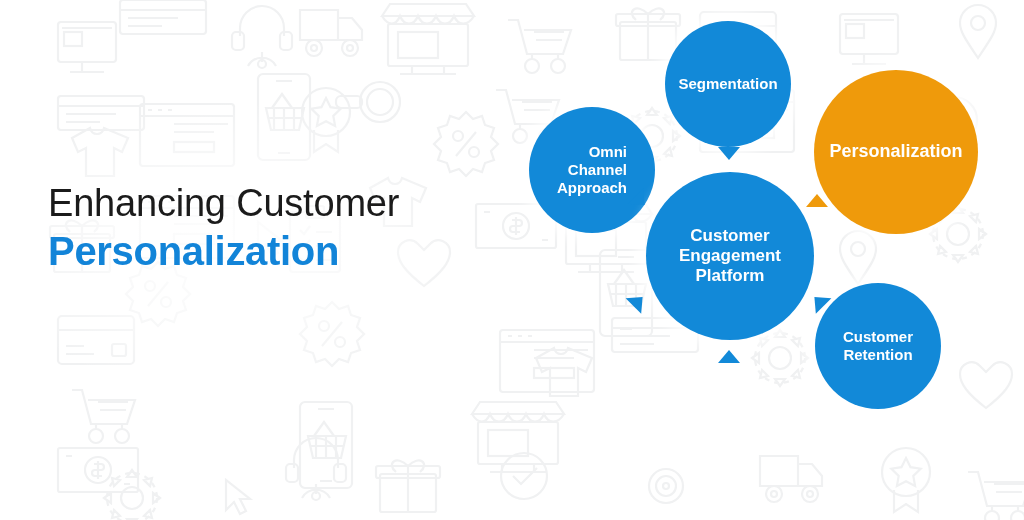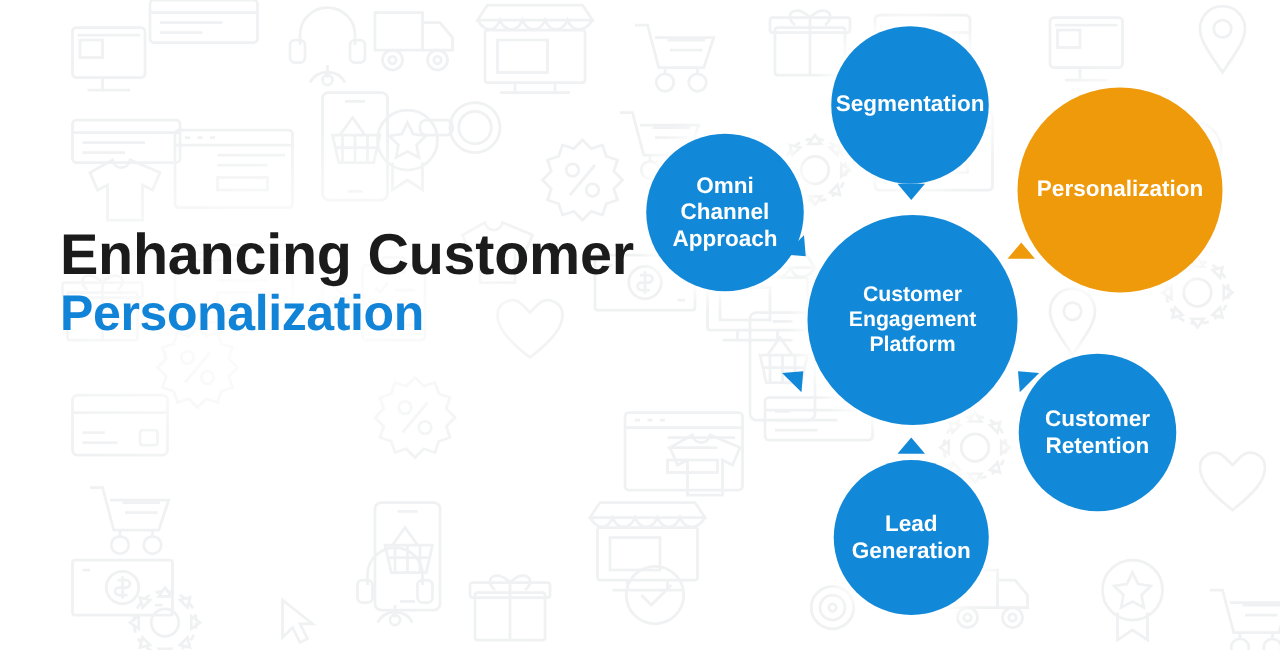--- a/index.html
+++ b/index.html
@@ -36,24 +36,24 @@
 
   
   #headline {
     position: absolute;
     left: 48px;
     top: 182px;
     width: 440px;
     z-index: 5;
   }
   .head-line {
-    font-size: 46px;
+    font-size: 38px;
     line-height: 43px;
     color: #1b1b1b;
-    font-weight: 700;
+    font-weight: 400;
     letter-spacing: -0.2px;
     white-space: nowrap;
   }
   .head-accent {
     font-size: 40px;
     line-height: 46px;
     color: #1284d8;
     font-weight: 700;
     letter-spacing: -0.3px;
     margin-top: 3px;
@@ -94,29 +94,29 @@
     left: 646px; top: 172px;
     width: 168px; height: 168px;
   }
   #node-center .node-label {
     font-size: 17px;
     font-weight: 700;
   }
 
   
   #node-segmentation { left: 665px; top: 21px;  width: 126px; height: 126px; }
-  #node-omni         { left: 517px; top: 107px; width: 126px; height: 126px; }
+  #node-omni         { left: 529px; top: 107px; width: 126px; height: 126px; text-align: right; }
   #node-marketing    { left: 517px; top: 281px; width: 126px; height: 126px; }
   #node-lead         { left: 667px; top: 368px; width: 124px; height: 124px; }
   #node-retention    { left: 815px; top: 283px; width: 126px; height: 126px; }
   #node-personalization {
     left: 814px; top: 70px; width: 164px; height: 164px;
   }
   .satellite .node-label {
-    font-size: 18px;
+    font-size: 15px;
     font-weight: 700;
   }
   #node-personalization .node-label {
     font-size: 18px;
     font-weight: 700;
   }
 
   
   .tri {
     position: absolute;
@@ -349,24 +349,20 @@
 
     <div class="node orange" id="node-personalization">
       <span class="node-label">Personalization</span>
     </div>
 
     <div class="node blue satellite" id="node-retention">
       <span class="node-label">Customer
 Retention</span>
     </div>
 
-    <div class="node blue satellite" id="node-lead">
-      <span class="node-label">Lead
-Generation</span>
-    </div>
 
 
     <div class="node blue satellite" id="node-omni">
       <span class="node-label">Omni
 Channel
 Approach</span>
     </div>
 
     <div class="node blue" id="node-center">
       <span class="node-label">Customer

